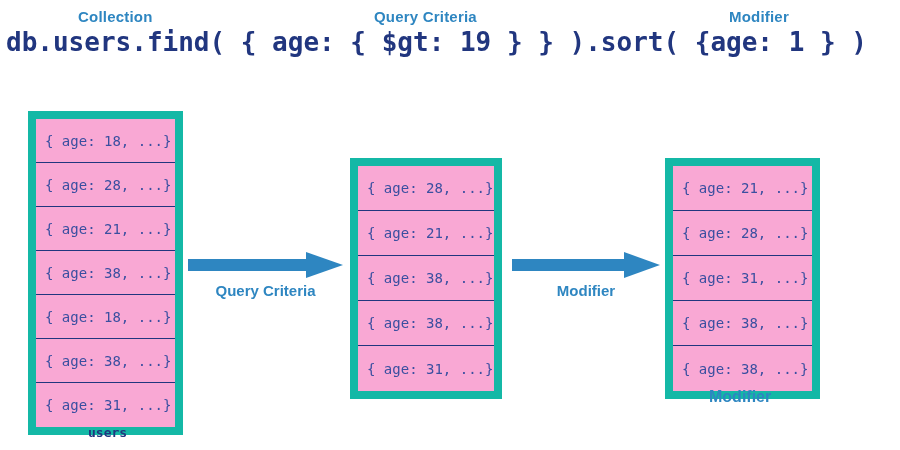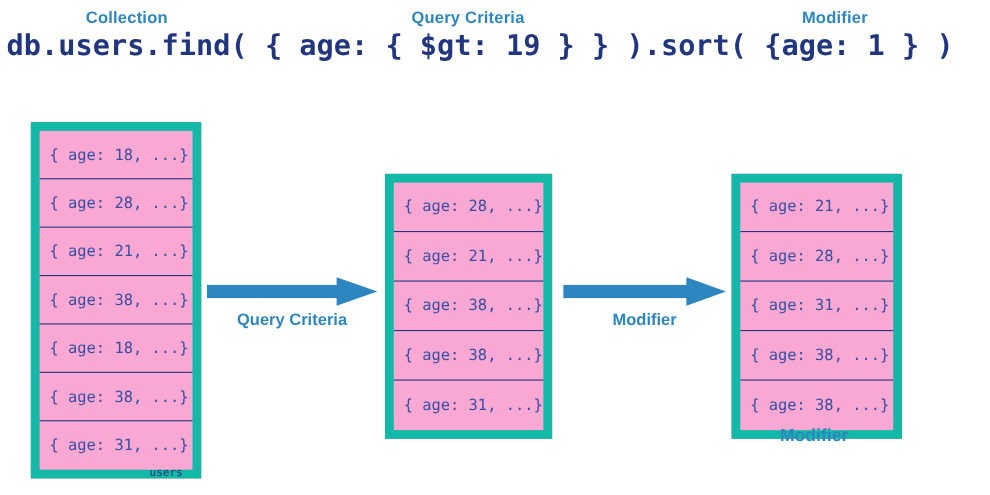--- a/index.html
+++ b/index.html
@@ -67,24 +67,23 @@
   #table-matched { left: 350px; top: 158px; width: 152px; }
   #table-matched .doc-row { height: 45px; }
   #table-results { left: 665px; top: 158px; width: 155px; }
   #table-results .doc-row { height: 45px; }
 
   
   .caption-mono {
     position: absolute;
     color: #21367F;
     font-family: "DejaVu Sans Mono", "Liberation Mono", monospace;
-    font-size: 10px;
-    font-weight: normal;
+    font-size: 13px;
+    font-weight: bold;
     white-space: nowrap;
-    margin-left: 48px;
   }
   .caption-sans {
     position: absolute;
     color: #2E86C1;
     font-family: "Liberation Sans", sans-serif;
     font-size: 16px;
     font-weight: bold;
     white-space: nowrap;
   }
   #caption-users   { left: 88px;  top: 425px; }

